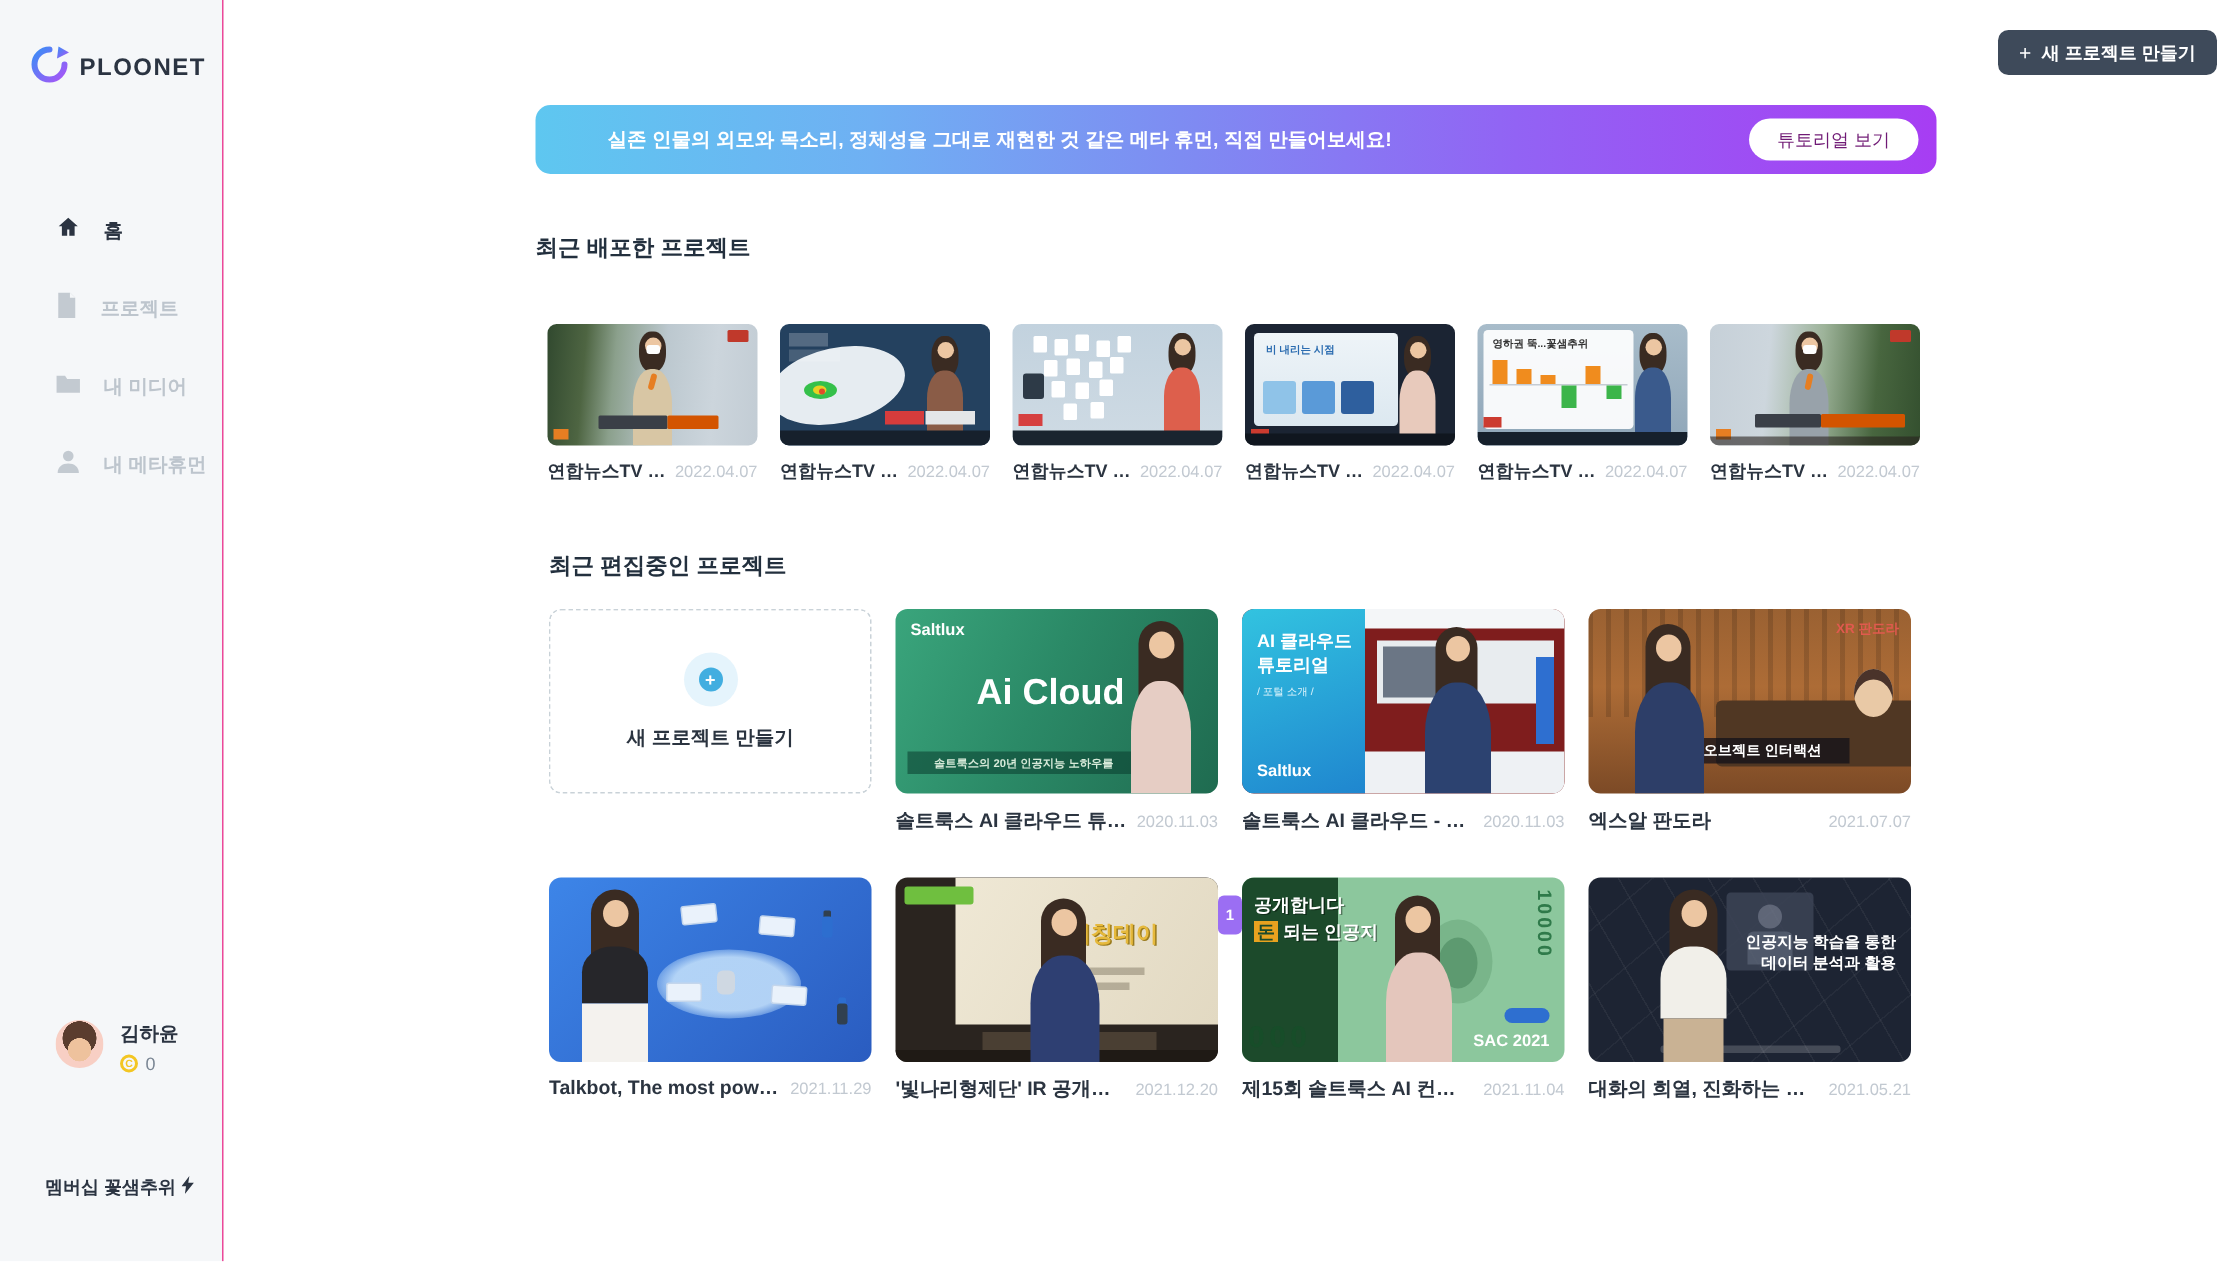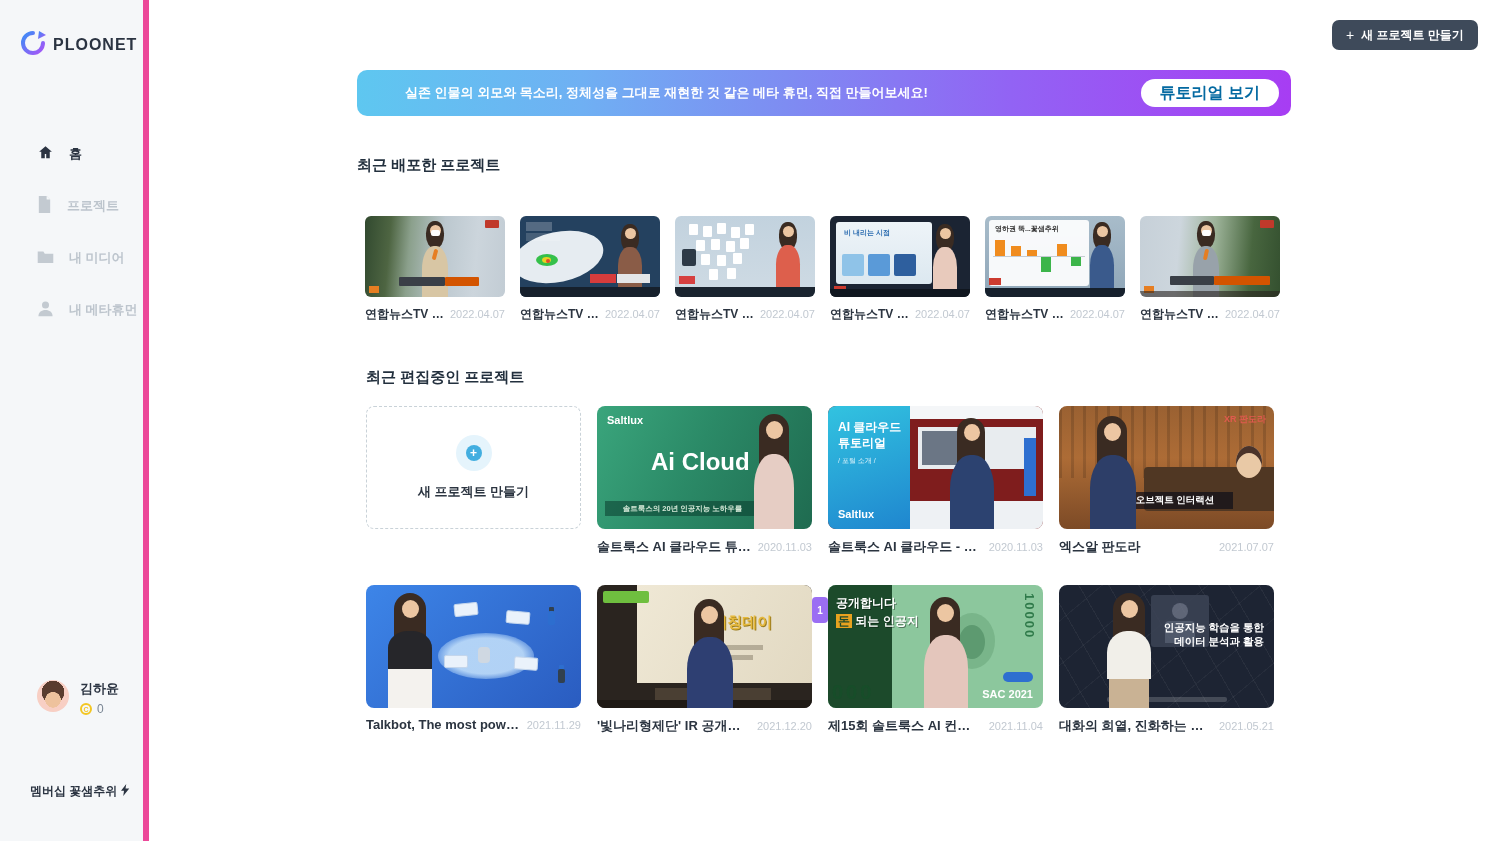--- a/index.html
+++ b/index.html
@@ -2,21 +2,21 @@
 <html><head>
 <meta charset="utf-8">
 <style>
   * { margin:0; padding:0; box-sizing:border-box; }
   html,body { width:1492px; height:841px; }
   body { font-family:"Liberation Sans","DejaVu Sans",sans-serif; background:#fff; }
   .page { position:relative; width:1492px; height:841px; background:#fff; overflow:hidden; }
 
   
   .sidebar { position:absolute; left:0; top:0; width:149px; height:841px;
-             background:#f5f7f9; border-right:6px solid #ec4899; }
+             background:#f5f7f9; border-right:1px solid #ec4899; }
   .logo { position:absolute; left:20px; top:30px; display:flex; align-items:center; gap:7px; }
   .logo-text { font-size:16px; font-weight:800; color:#2b3442; letter-spacing:1px; }
   .nav { position:absolute; left:0; top:128px; width:100%; }
   .nav-item { height:52px; display:flex; align-items:center; padding-left:37px; gap:15px; cursor:pointer; }
   .nav-item .lbl { font-size:13px; font-weight:700; color:#bdc5cd; }
   .nav-item.active .lbl { color:#2b3442; }
   .profile { position:absolute; left:37px; top:680px; display:flex; gap:11px; }
   .avatar { width:32px; height:32px; border-radius:50%;
             background: radial-gradient(circle at 50% 62%, #eec29d 0 30%, transparent 31%),
                         radial-gradient(circle at 50% 38%, #5a3c2e 0 44%, transparent 45%),
@@ -34,21 +34,21 @@
                      background:#3e4a5a; border-radius:7px; color:#fff; font-size:12px; font-weight:700;
                      display:flex; align-items:center; gap:7px; cursor:pointer; }
   .new-project-btn .plus { font-size:14px; font-weight:400; }
 
   
   .banner { position:absolute; left:357px; top:70px; width:934px; height:46px; border-radius:10px;
             background:linear-gradient(90deg,#5ec7f0 0%,#6fb0f3 24%,#7e8cf2 46%,#9263f4 70%,#a73df3 100%); }
   .banner-msg { position:absolute; left:48px; top:0; height:46px; display:flex; align-items:center;
                 color:#fff; font-size:13px; font-weight:700; }
   .banner-btn { position:absolute; right:12px; top:9px; height:28px; padding:0 19px; background:#fff;
-                border-radius:15px; color:#0369a1; font-size:16px; font-weight:700;
+                border-radius:15px; color:#701a75; font-size:12px; font-weight:400;
                 display:flex; align-items:center; cursor:pointer; }
 
   
   .section-title { position:absolute; font-size:15px; font-weight:800; color:#23303e; }
   .row { position:absolute; display:flex; }
   .row1 { left:365px; top:216px; gap:15px; }
   .row1-item { width:140px; }
   .thumb { position:relative; border-radius:6px; overflow:hidden; cursor:pointer; }
   .row1-item .thumb { height:81px; }
   .item-meta { display:flex; align-items:baseline; margin-top:9px; }

